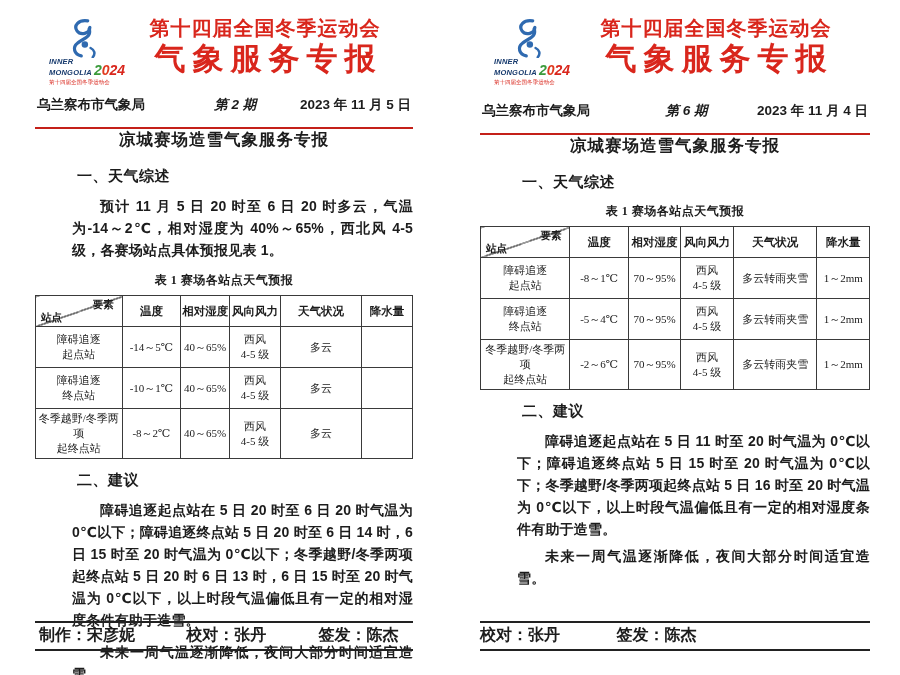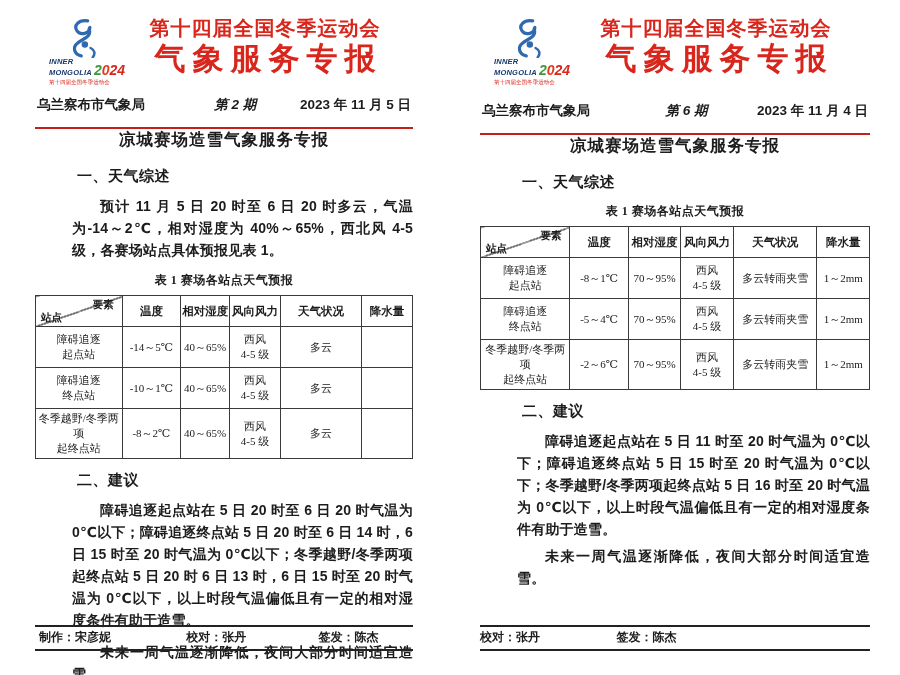--- a/index.html
+++ b/index.html
@@ -53,21 +53,21 @@
   table.wx th{font-weight:bold;font-size:11.5px;height:31px;}
   table.wx td{height:41px;}
   td.station{font-weight:bold;font-size:10.5px;}
   .diag{position:relative;height:31px;padding:0;
     background-image:linear-gradient(to bottom right,transparent calc(50% - .6px),var(--border) calc(50% - .6px),var(--border) calc(50% + .6px),transparent calc(50% + .6px));}
   .diag .corner-top{position:absolute;top:1px;right:8px;font-size:10.5px;font-weight:bold;}
   .diag .corner-bottom{position:absolute;bottom:1px;left:5px;font-size:10.5px;font-weight:bold;}
 
   .page-footer{position:absolute;left:0;right:0;bottom:10px;display:flex;align-items:baseline;
     border-top:2px solid #222;border-bottom:2px solid #222;padding:2px 0 3px 0;
-    font-size:12px;font-weight:bold;}
+    font-size:16px;font-weight:bold;}
   .foot-maker{flex:0 0 40%;padding-left:4px;}
   .foot-proof{flex:0 0 35%;}
   .foot-sign{flex:0 0 25%;}
 </style>
 </head>
 <body>
 
 <div class="canvas">
 
   <div class="page page--left">

